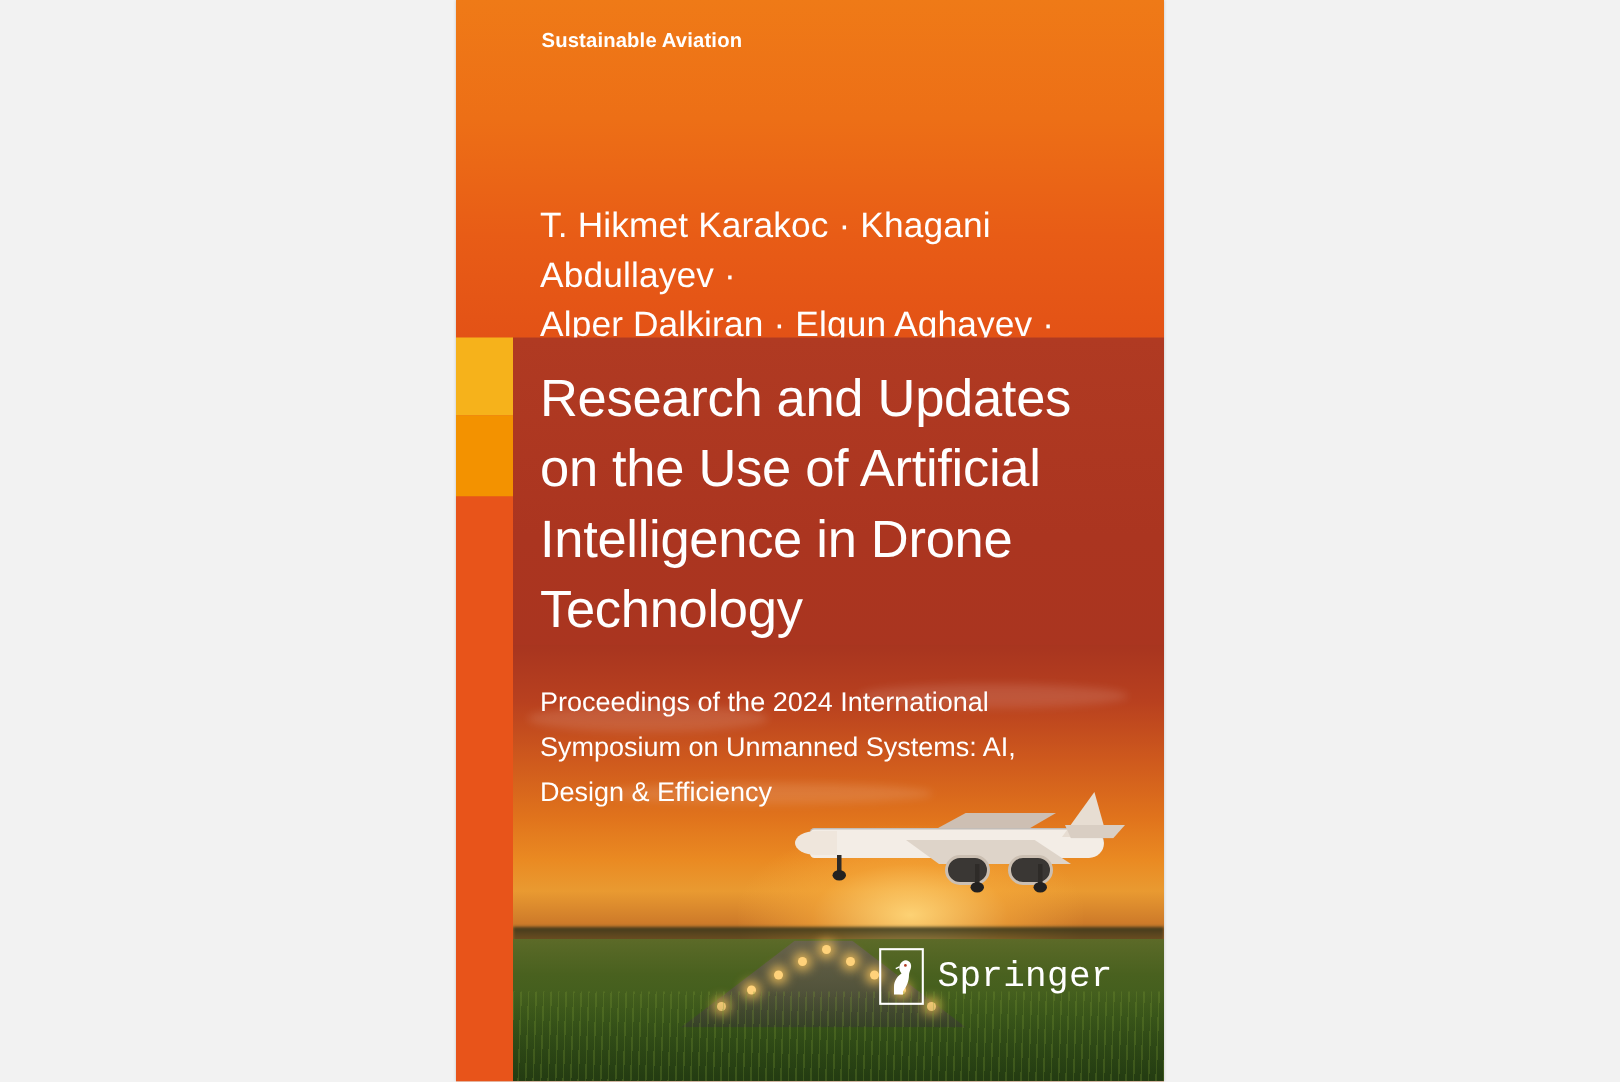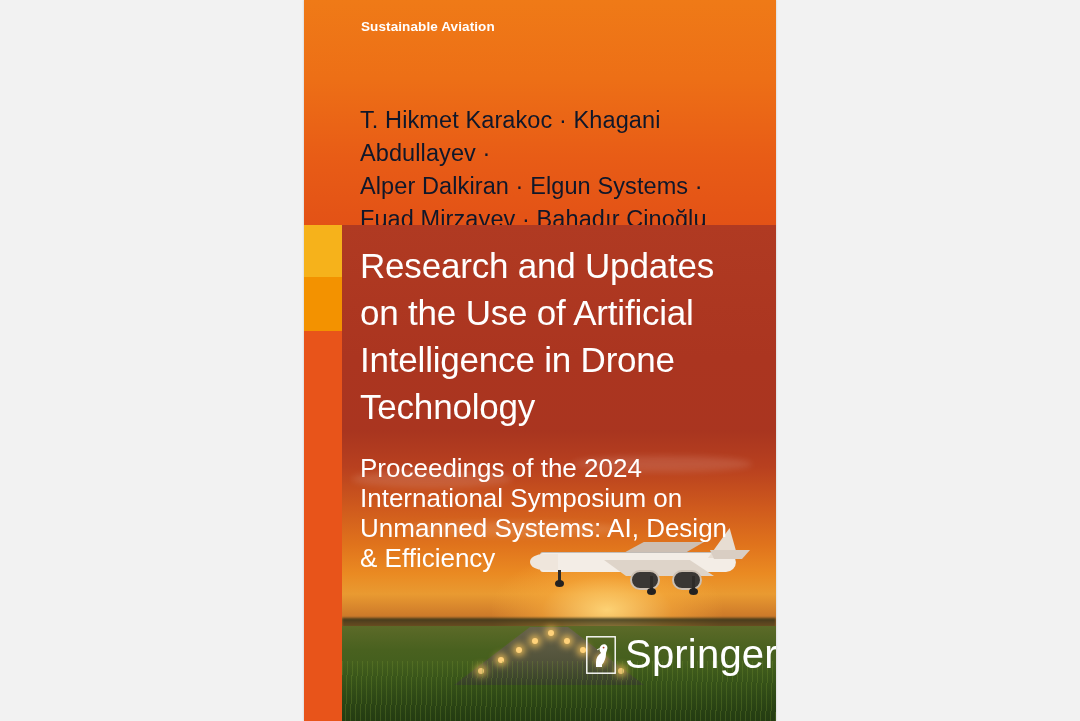--- a/index.html
+++ b/index.html
@@ -48,23 +48,23 @@
     font-size: 13.5px;
     font-weight: bold;
     color: #ffffff;
     letter-spacing: 0.1px;
   }
 
   
   .editors {
     position: absolute;
     left: 56px;
-    top: 104px;
+    top: 134px;
     width: 400px;
-    color: #0f172a;
+    color: #ffffff;
     font-size: 23.5px;
     line-height: 33px;
     font-weight: 400;
     letter-spacing: 0.1px;
   }
   .editors .ed-word {
     font-style: italic;
     font-weight: 600;
     font-size: 22px;
   }
@@ -273,21 +273,21 @@
     letter-spacing: -0.2px;
   }
 
   
   .book-subtitle {
     position: absolute;
     left: 56px;
     top: 453px;
     width: 370px;
     color: #ffffff;
-    font-size: 26px;
+    font-size: 18px;
     line-height: 30px;
     font-weight: 400;
   }
 
   
   .sares {
     position: absolute;
     left: 56px;
     top: 622px;
     width: 170px;
@@ -326,40 +326,40 @@
     display: flex;
     align-items: center;
     gap: 9px;
     color: #ffffff;
   }
   .springer-mark {
     width: 30px;
     height: 38px;
   }
   .springer-word {
-    font-size: 40px;
+    font-size: 24px;
     font-weight: 400;
     letter-spacing: 0.2px;
-    font-family: Liberation Sans, sans-serif;
+    font-family: Liberation Mono, monospace;
   }
 </style>
 </head>
 <body>
 
 <div id="page">
 
   <div class="cover">
 
     <div class="band-top"></div>
 
     <div class="series-label">Sustainable Aviation</div>
 
     <div class="editors">
       <div>T. Hikmet Karakoc · Khagani Abdullayev ·</div>
-      <div>Alper Dalkiran · Elgun Systems ·</div>
+      <div>Alper Dalkiran · Elgun Aghayev ·</div>
       <div>
         <span>Fuad Mirzayev · Bahadır Cinoğlu</span>
         <span class="ed-word">Editors</span>
       </div>
     </div>
 
     <div class="panel-title"></div>
 
     <div class="bar-yellow"></div>
     <div class="bar-gold"></div>

